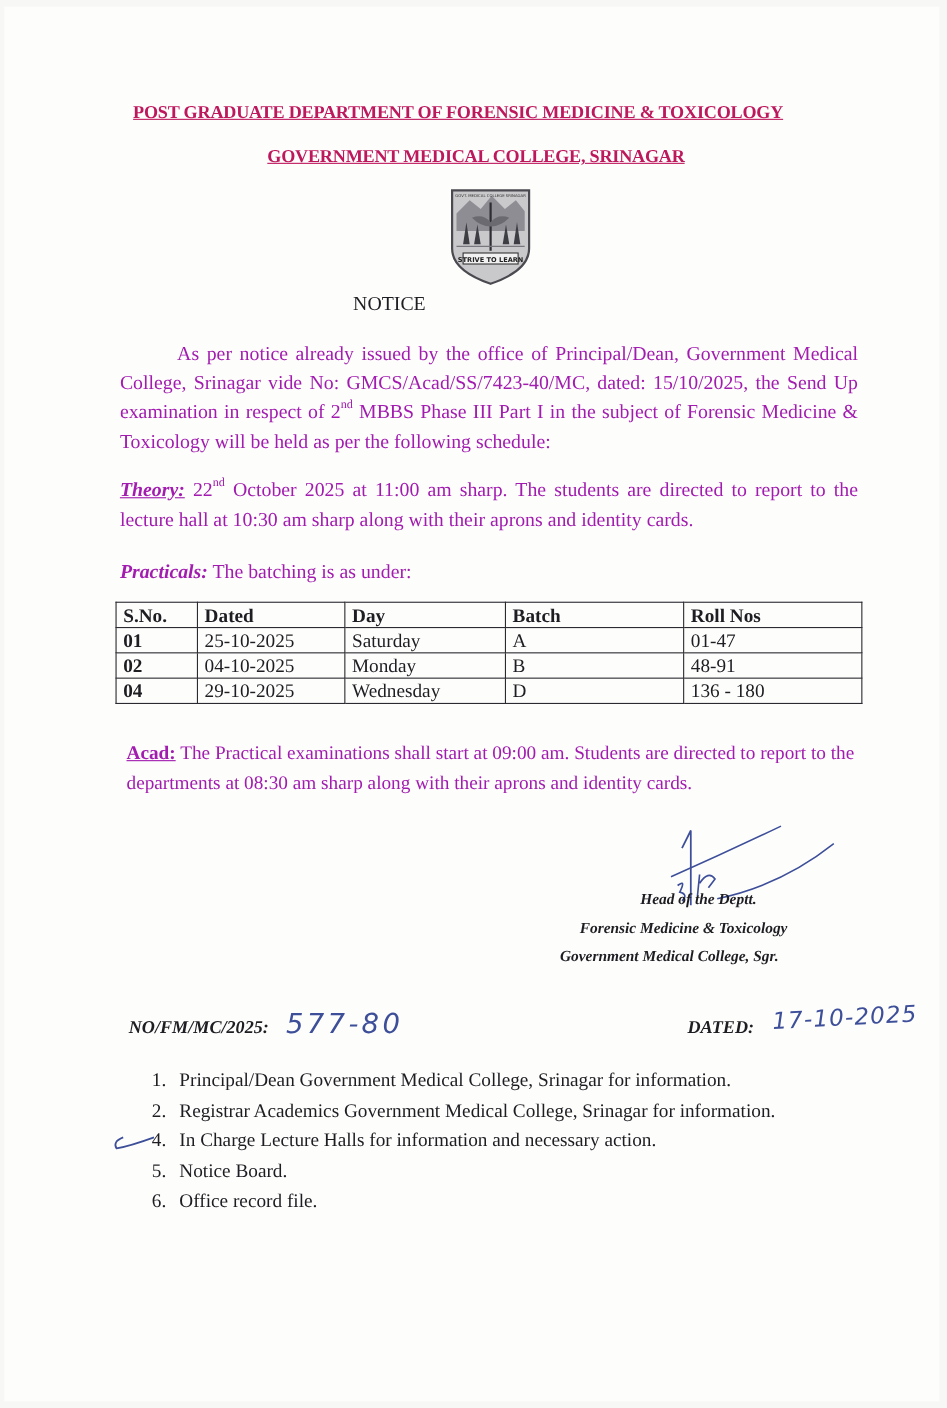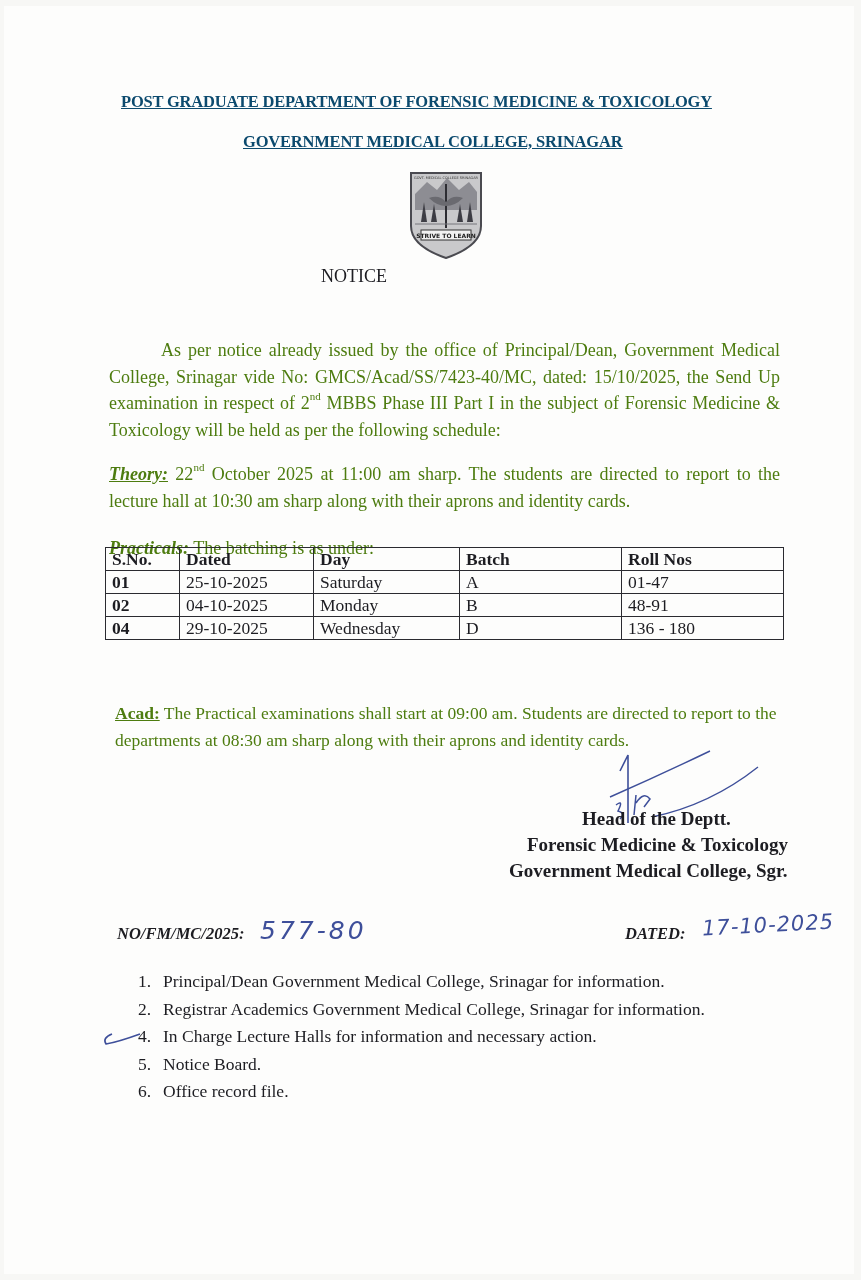--- a/index.html
+++ b/index.html
@@ -11,39 +11,39 @@
       font-family: "Liberation Serif", "DejaVu Serif", serif;
       color: #1d1d22;
     }
     .page {
       position: absolute; left: 4px; top: 6px; width: 850px; height: 1268px;
       background: #fdfdfc;
     }
     .abs { position: absolute; }
     .hdr {
       font-weight: bold; text-decoration: underline; font-size: 16.5px;
-      letter-spacing: -0.2px; white-space: nowrap; color: #0c4a6e;
+      letter-spacing: -0.2px; white-space: nowrap; color: #be185d;
     }
     .notice-title { font-size: 18px; left: 0; width: 708px; text-align: center; }
-    .para { font-size: 18px; line-height: 26.5px; text-align: justify; color: #4d7c0f; margin-top: 29px; }
+    .para { font-size: 18px; line-height: 26.5px; text-align: justify; color: #a21caf; }
     .para .indent { display: inline-block; width: 52px; }
     sup { font-size: 11px; line-height: 0; position: relative; top: -2px; }
     .bi { font-weight: bold; font-style: italic; }
     .u { text-decoration: underline; }
     table.sched {
       position: absolute; left: 105px; top: 547px; width: 679px;
       border-collapse: collapse; font-size: 17.5px; padding-left: 27px;
     }
     table.sched td, table.sched th {
       border: 1.5px solid #2a2a30; padding: 0 6px; height: 22px; line-height: 22px;
       text-align: left; font-weight: normal; white-space: nowrap;
     }
     table.sched th { font-weight: bold; }
     table.sched td.sno { font-weight: bold; }
-    .sig { font-weight: bold; font-size: 19px; white-space: nowrap; line-height: 26px; }
+    .sig { font-weight: bold; font-size: 14px; white-space: nowrap; line-height: 26px; font-style: italic; }
     .hand { font-family: "DejaVu Sans", sans-serif; color: #3e4f9a; font-style: italic; }
     .list { font-size: 17.5px; line-height: 27.5px; }
     .list .num { display: inline-block; width: 25px; }
   </style>
 </head>
 <body>
 
 <div class="page"></div>
 
 <div class="abs hdr" style="left:121px; top:92px;">POST GRADUATE DEPARTMENT OF FORENSIC MEDICINE &amp; TOXICOLOGY</div>

